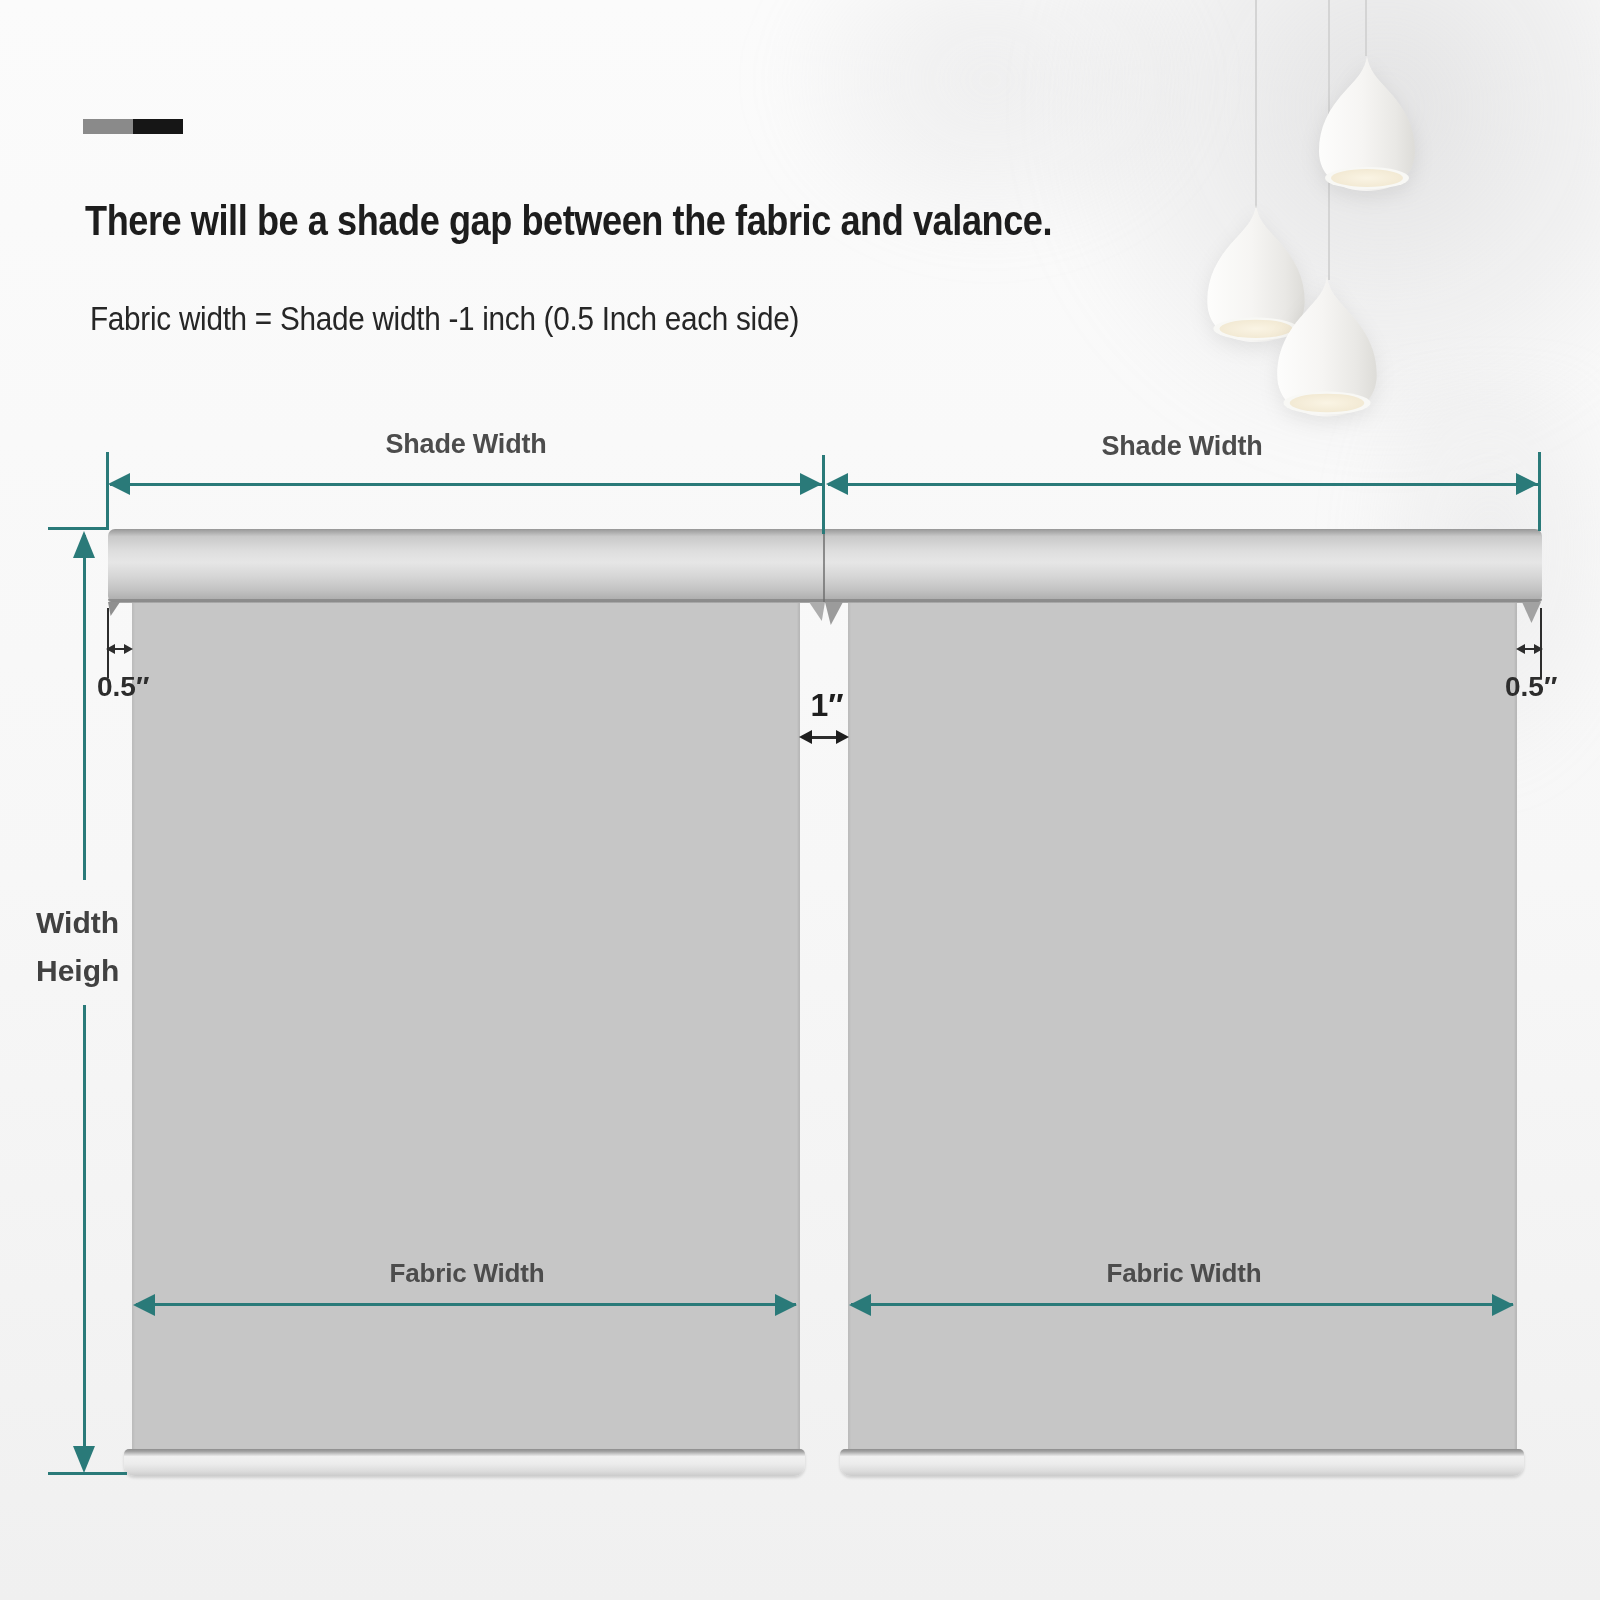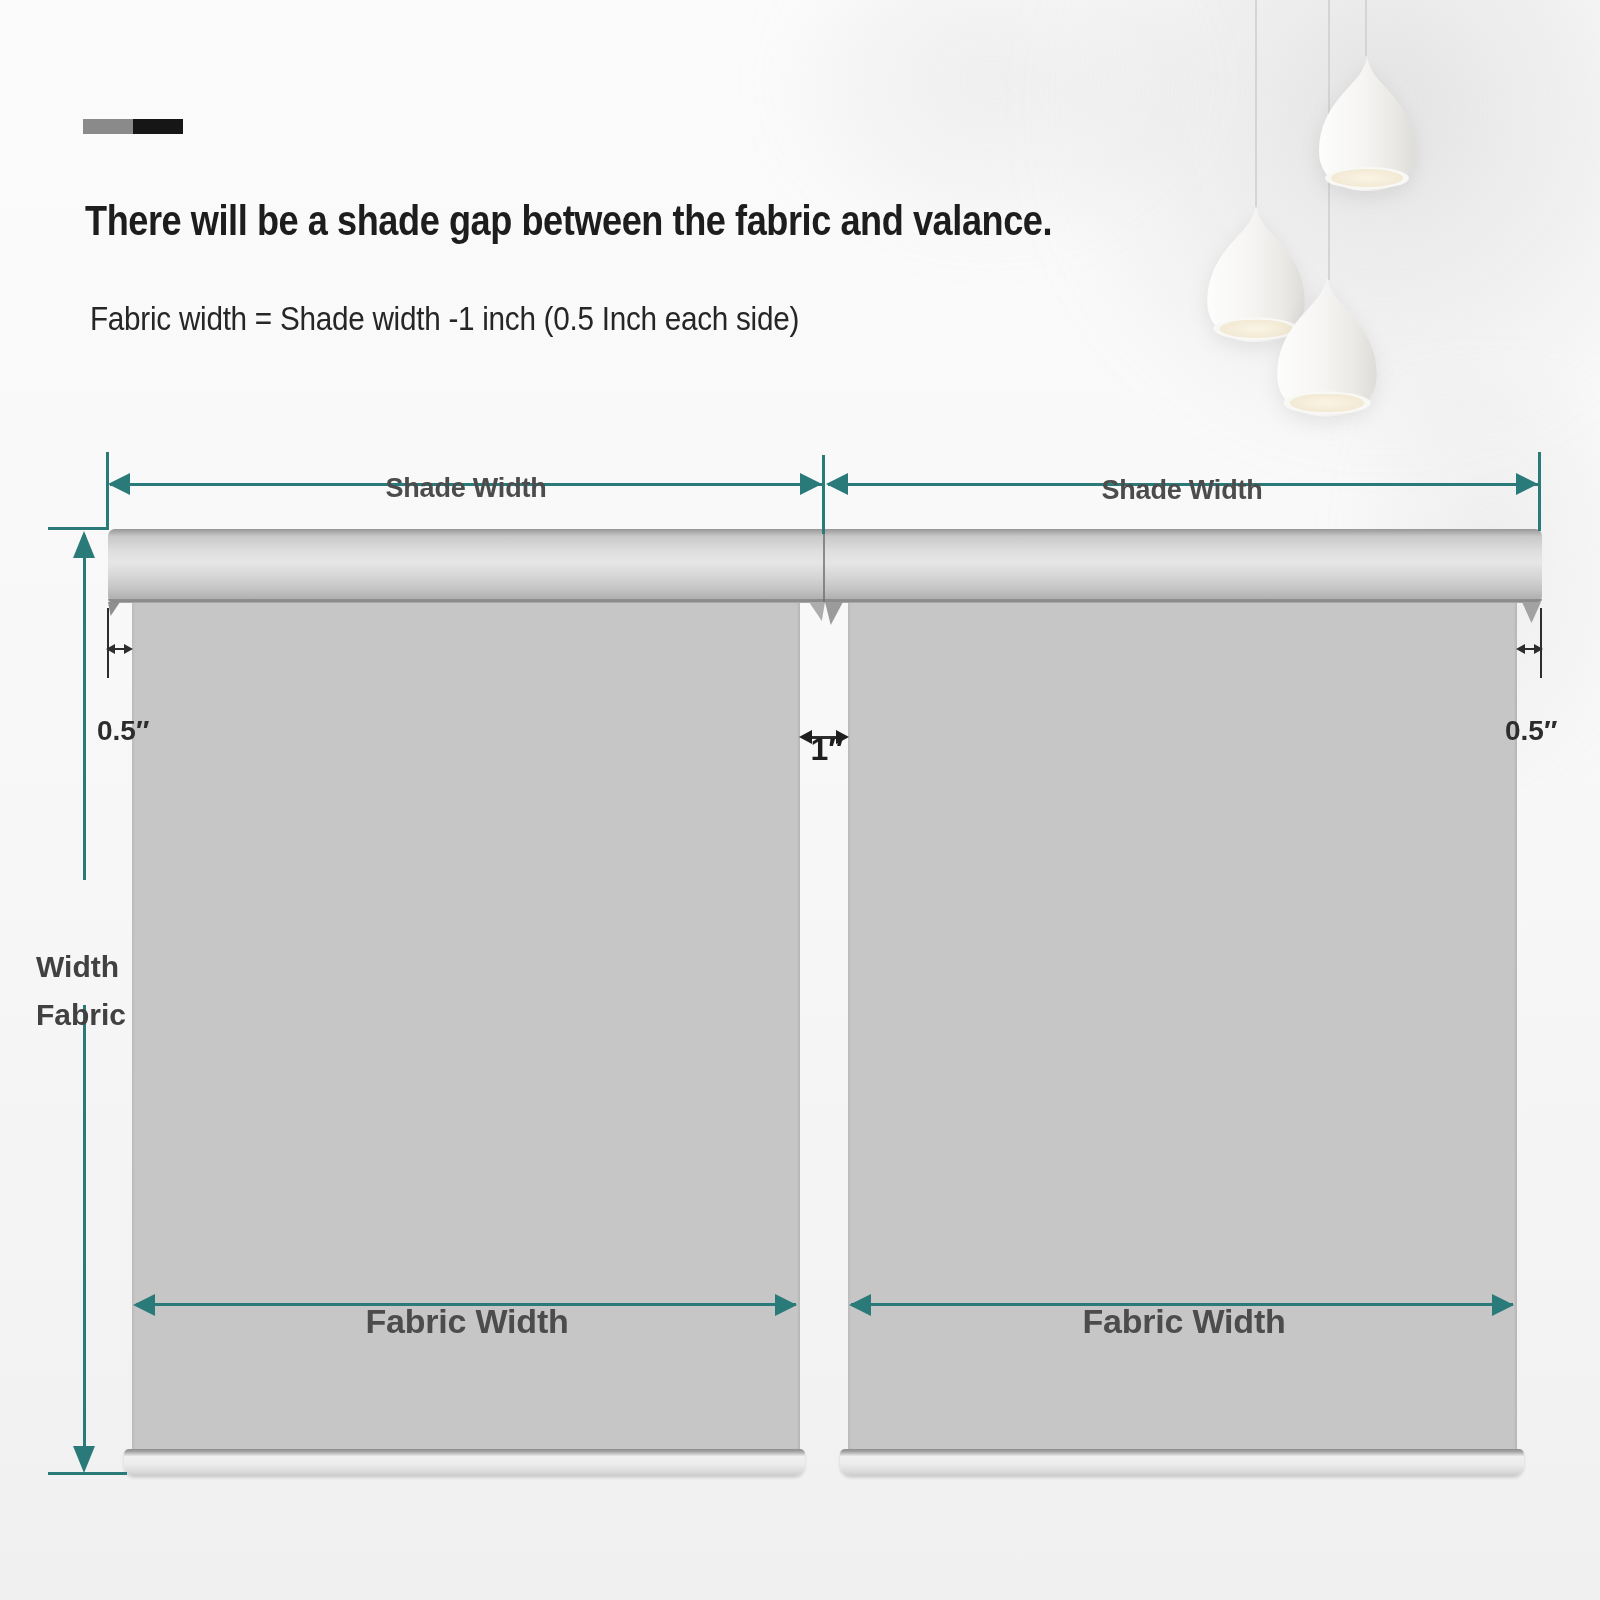--- a/index.html
+++ b/index.html
@@ -71,26 +71,26 @@
   .ah-down{border-left:11px solid transparent;border-right:11px solid transparent;border-top:27px solid var(--teal);}
 
   
   .inkline{background:var(--dim-dark);z-index:6;}
   .ah-sm-left{border-top:5px solid transparent;border-bottom:5px solid transparent;border-right:9px solid var(--dim-dark);}
   .ah-sm-right{border-top:5px solid transparent;border-bottom:5px solid transparent;border-left:9px solid var(--dim-dark);}
   .ah-md-left{border-top:7px solid transparent;border-bottom:7px solid transparent;border-right:13px solid #1e1e1e;}
   .ah-md-right{border-top:7px solid transparent;border-bottom:7px solid transparent;border-left:13px solid #1e1e1e;}
 
   
-  .lbl{z-index:7;white-space:nowrap;margin-top:44px;}
+  .lbl{z-index:7;white-space:nowrap;}
   .lbl-dim{font-size:27px;font-weight:700;color:var(--label-gray);letter-spacing:-.2px;}
   .centered{transform:translateX(-50%);}
   .lbl-sw-l{left:466px;top:429px;}
   .lbl-sw-r{left:1182px;top:431px;}
-  .lbl-fw{font-size:34px;}
+  .lbl-fw{font-size:26px;}
   .lbl-fw-l{left:467px;top:1258px;}
   .lbl-fw-r{left:1184px;top:1258px;}
   .lbl-ink{font-weight:700;color:var(--dim-dark);}
   .lbl-half-l{left:97px;top:671px;font-size:28px;}
   .lbl-half-r{left:1505px;top:671px;font-size:28px;}
   .lbl-one{left:827px;top:687px;font-size:32px;color:#1e1e1e;}
   .lbl-sh{left:36px;top:899px;font-size:30px;font-weight:700;color:#414141;line-height:48px;}
 
   
   .cord{width:2px;background:#d4d4d4;z-index:2;}
@@ -196,14 +196,14 @@
 
 <div class="abs lbl lbl-dim centered lbl-sw-l">Shade Width</div>
 <div class="abs lbl lbl-dim centered lbl-sw-r">Shade Width</div>
 <div class="abs lbl lbl-dim lbl-fw centered lbl-fw-l">Fabric Width</div>
 <div class="abs lbl lbl-dim lbl-fw centered lbl-fw-r">Fabric Width</div>
 <div class="abs lbl lbl-ink lbl-half-l">0.5″</div>
 <div class="abs lbl lbl-ink lbl-half-r">0.5″</div>
 <div class="abs lbl lbl-ink centered lbl-one">1″</div>
 <div class="abs lbl lbl-sh">
   <div>Width</div>
-  <div>Fabric</div>
+  <div>Heigh</div>
 </div>
 
 </body></html>

